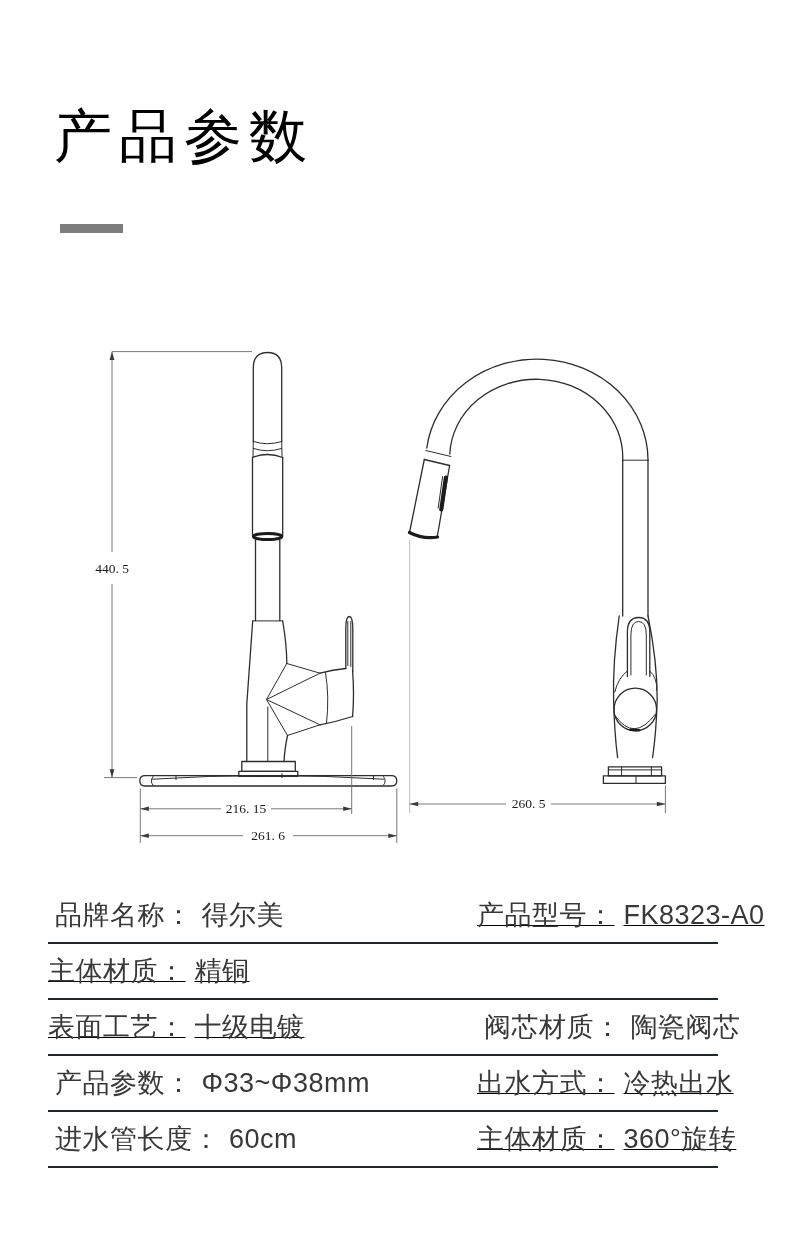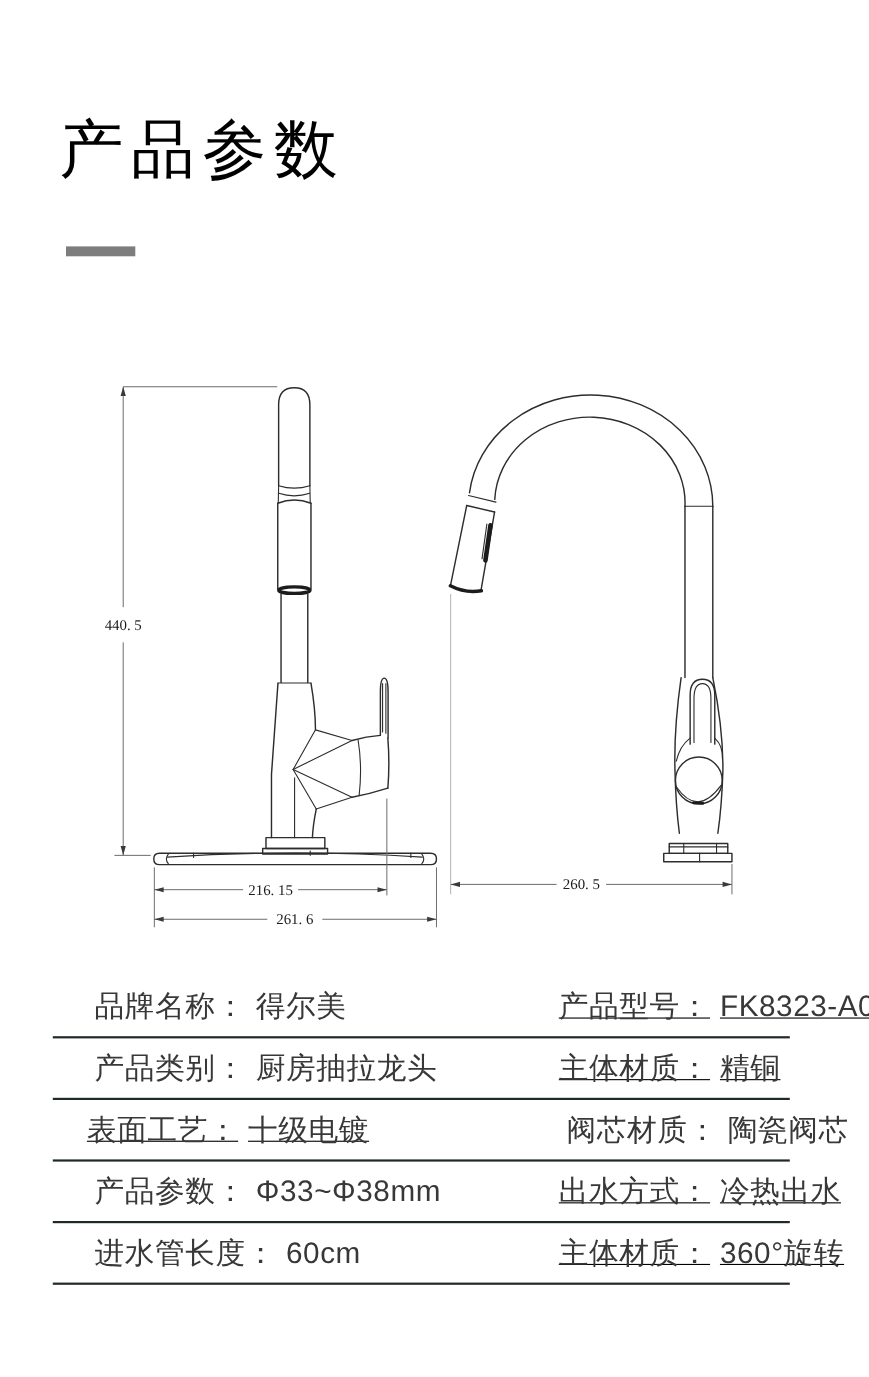--- a/index.html
+++ b/index.html
@@ -33,21 +33,21 @@
     font-size:13.5px; fill:#1a1a1a;
   }
   .spec-table {
     position:absolute; left:48px; top:888px; width:670px;
   }
   .spec-row {
     display:grid; grid-template-columns:429px 1fr;
     align-items:center; height:56px;
     border-bottom:2px solid #1e2a2a;
   }
-  .spec-cell { padding-left:7px; white-space:nowrap;margin-left:31px; }
+  .spec-cell { padding-left:7px; white-space:nowrap; }
   .spec-cell.right { padding-left:0;text-decoration:underline; }
   .spec-label, .spec-value {
     font-size:27px; font-weight:500; color:#383838; letter-spacing:0.5px;
   }
   .spec-label { margin-right:9px; }
 </style>
 </head>
 <body>
 
 <div class="page-title">产品参数</div>
@@ -179,23 +179,20 @@
   <div class="spec-row">
     <div class="spec-cell">
       <span class="spec-label">品牌名称：</span><span class="spec-value">得尔美</span>
     </div>
     <div class="spec-cell right">
       <span class="spec-label">产品型号：</span><span class="spec-value">FK8323-A0</span>
     </div>
   </div>
 
   <div class="spec-row">
-    <div class="spec-cell">
-      <span class="spec-label">产品类别：</span><span class="spec-value">厨房抽拉龙头</span>
-    </div>
     <div class="spec-cell right">
       <span class="spec-label">主体材质：</span><span class="spec-value">精铜</span>
     </div>
   </div>
 
   <div class="spec-row">
     <div class="spec-cell right">
       <span class="spec-label">表面工艺：</span><span class="spec-value">十级电镀</span>
     </div>
     <div class="spec-cell">

